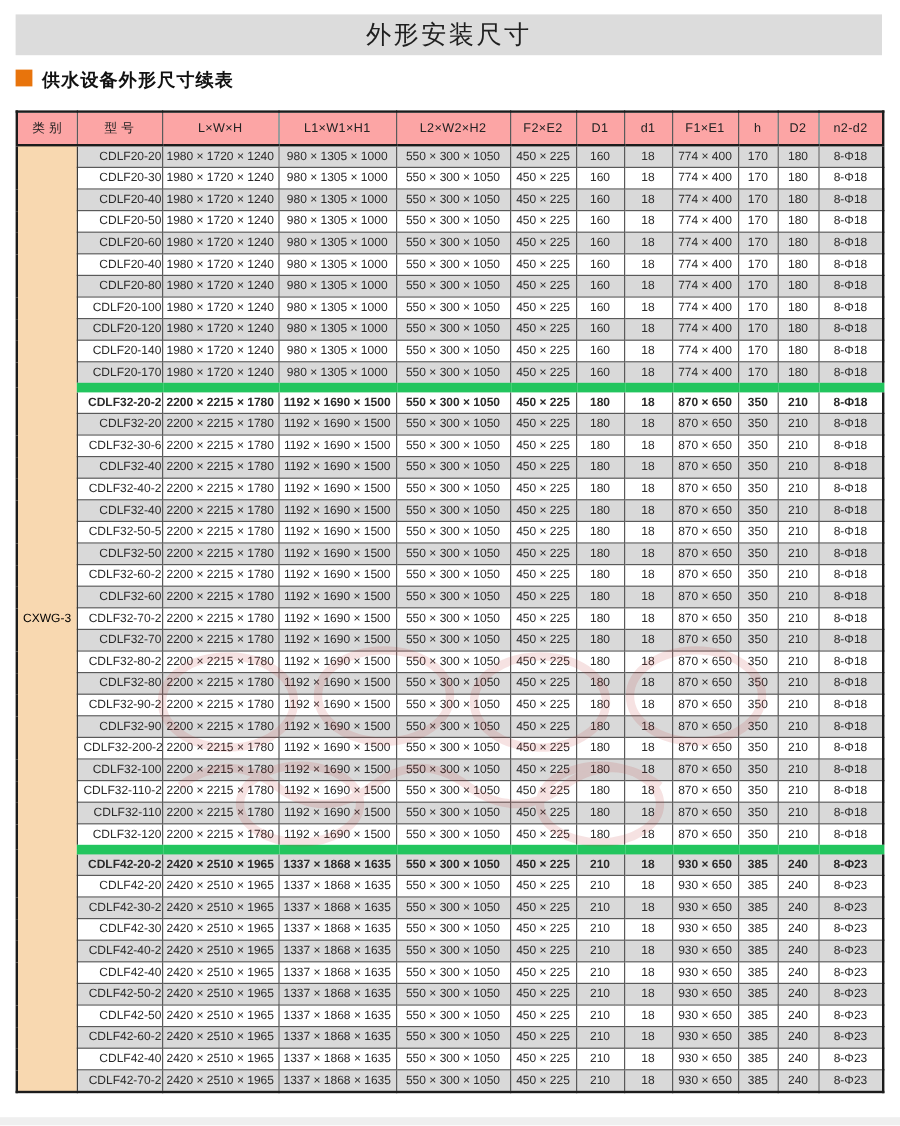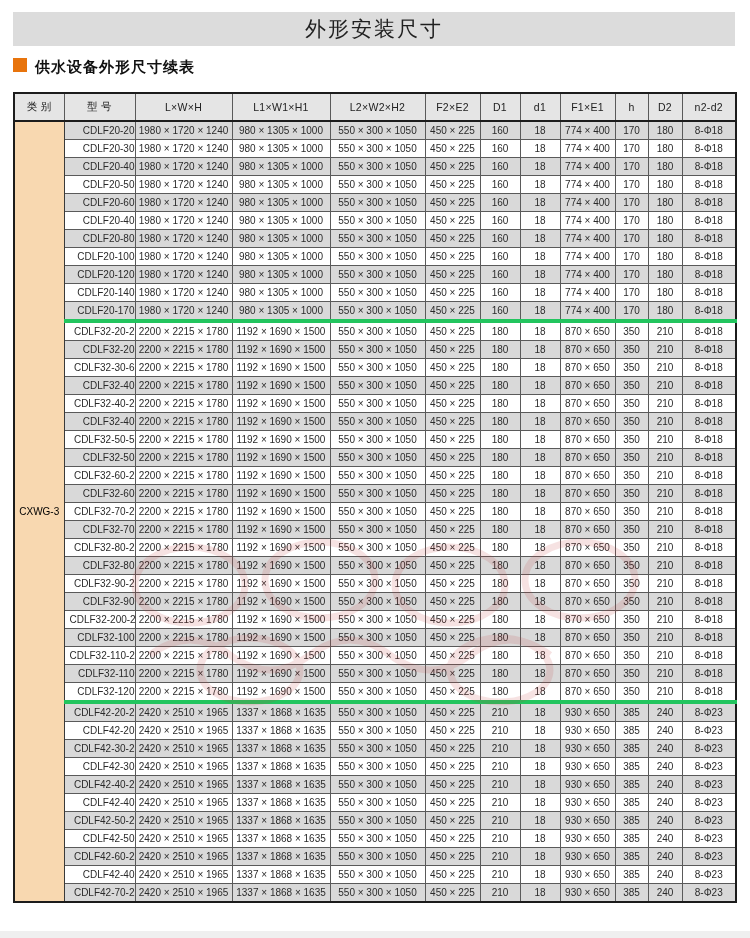--- a/index.html
+++ b/index.html
@@ -24,33 +24,33 @@
   table.spec-table {
     position:absolute; left:13px; top:92px; width:722px;
     border-collapse:collapse; table-layout:fixed;
     border:2px solid #1c1c1c;
   }
   .spec-table th, .spec-table td {
     border:1px solid #5a5a5a; padding:0; text-align:center;
     overflow:hidden; white-space:nowrap;
   }
   .spec-table thead th {
-    background:#e5e5e5; height:28px; font-size:10.5px; font-weight:normal;
+    background:#fca5a5; height:28px; font-size:10.5px; font-weight:normal;
     color:#222; border-bottom:2px solid #1c1c1c; letter-spacing:0.3px;
   }
   .spec-table td { height:17.7px; font-size:10px; color:#2a2a2a; line-height:17px; }
   .spec-table td.cell-model { text-align:right; padding-left:5px; }
   .spec-table td.cell-category {
     background:#f8d8b0; font-weight:normal; font-size:10px; color:#000000;
     border-right:1px solid #3a3a3a;
   }
   tr.stripe-gray td { background:#d9d9d9; }
   tr.stripe-white td { background:#ffffff; }
   tr.stripe-gray td.cell-category, tr.stripe-white td.cell-category { background:#f8d8b0; }
-  tr.group-start td { border-top:4px solid #22c55e; }
+  tr.group-start td { border-top:8px solid #22c55e;font-weight:bold; }
 
   .watermark {
     position:absolute; left:70px; top:535px; width:650px; height:180px;
     opacity:0.14; pointer-events:none; filter:blur(0.6px);
   }
 
   .page-bottom-edge {
     position:absolute; left:0; bottom:0; width:750px; height:7px; background:#efefef;
   }
 </style>

